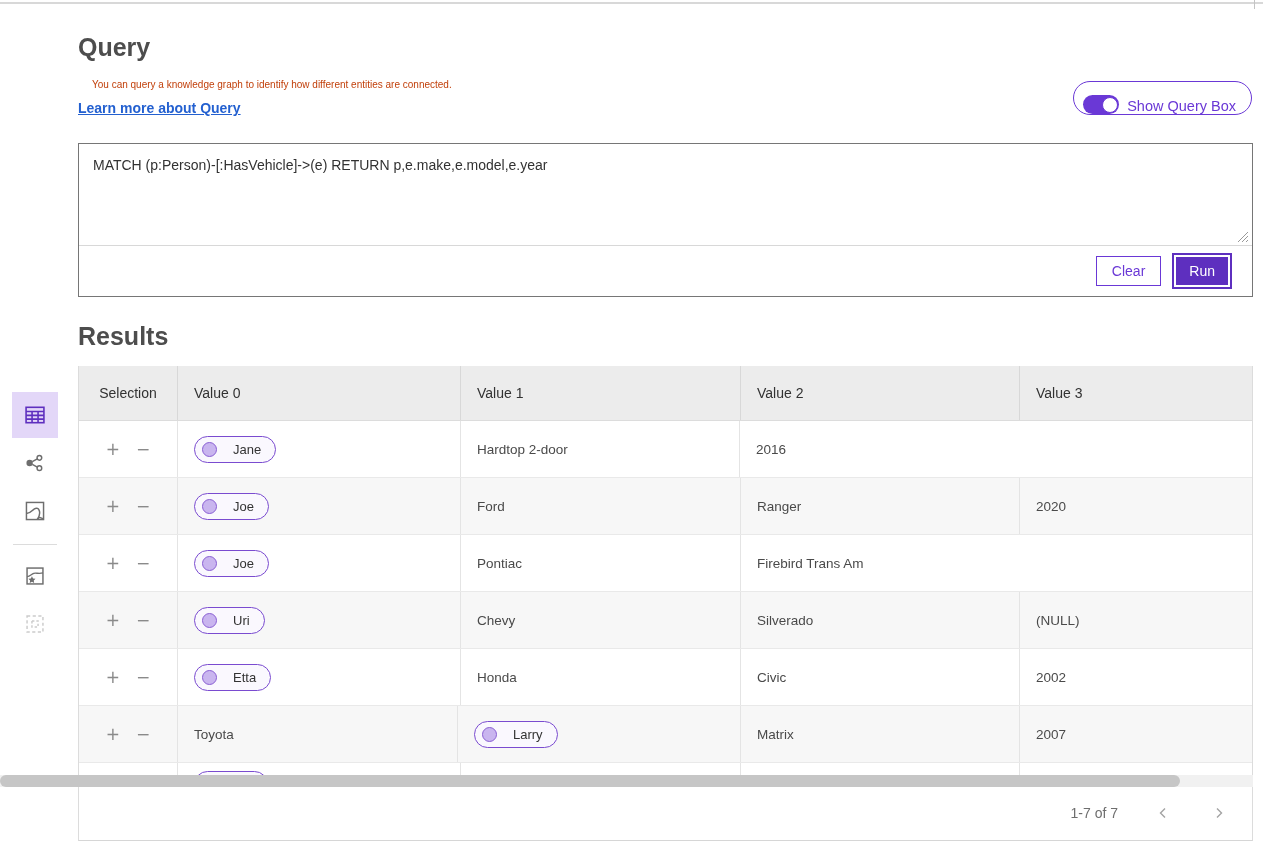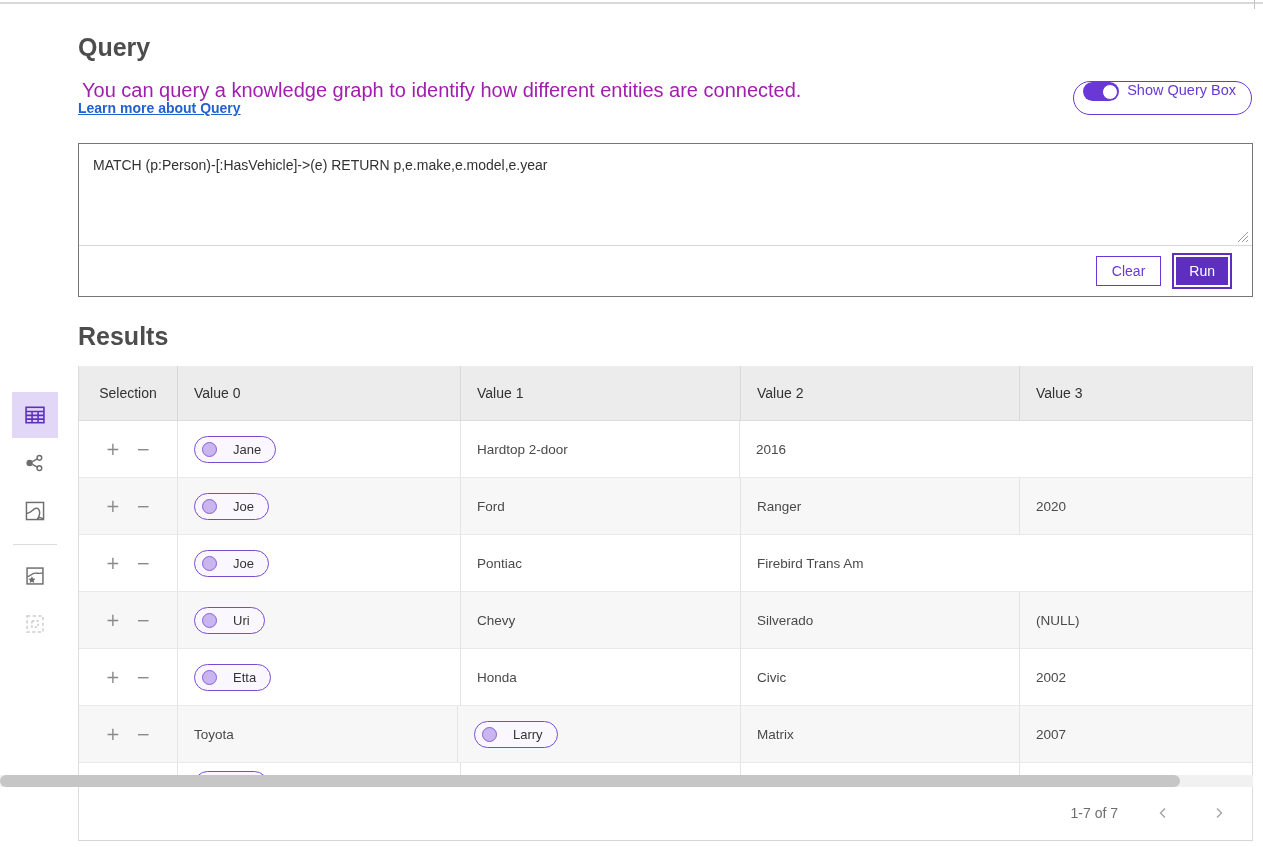--- a/index.html
+++ b/index.html
@@ -7,27 +7,27 @@
     font-family: "Liberation Sans", sans-serif; position: relative; }
 
   .top-border { position: absolute; top: 2px; left: 0; width: 1263px; height: 2px;
     background: #d8d8d8; }
   .top-right-tick { position: absolute; top: 0; right: 8px; width: 1px; height: 9px;
     background: #c4c4c4; }
 
   
   .page-title { position: absolute; left: 78px; top: 33px; font-size: 25px;
     font-weight: 700; color: #4d4d4d; }
-  .page-desc { position: absolute; left: 82px; top: 79px; font-size: 20px; color: #a21caf; }
+  .page-desc { position: absolute; left: 92px; top: 79px; font-size: 10px; color: #c2410c; }
   .learn-link { position: absolute; left: 78px; top: 100px; font-size: 14px; font-weight: 700;
     color: var(--link, #2360d0); text-decoration: underline; cursor: pointer; }
 
   .toggle-pill { position: absolute; top: 81px; right: 11px; height: 34px;
     border: 1px solid var(--accent-bright, #6a38d6); border-radius: 17px;
-    display: flex; align-items: flex-start; gap: 8px; padding: 0 15px 0 9px;
+    display: flex; align-items: flex-end; gap: 8px; padding: 0 15px 0 9px;
     background: #fff; cursor: pointer; }
   .switch { width: 36px; height: 19px; border-radius: 10px;
     background: var(--accent-bright, #6a38d6); position: relative; flex: 0 0 auto; }
   .switch .knob { position: absolute; top: 1.5px; right: 1.5px; width: 16px; height: 16px;
     border-radius: 50%; background: #fff; border: 1px solid var(--accent-bright, #6a38d6); }
   .toggle-label { font-size: 14.5px; color: var(--accent-bright, #6a38d6); white-space: nowrap; }
 
   
   .query-box { position: absolute; left: 78px; top: 143px; width: 1175px; height: 154px;
     border: 1px solid #767676; background: #fff; }

